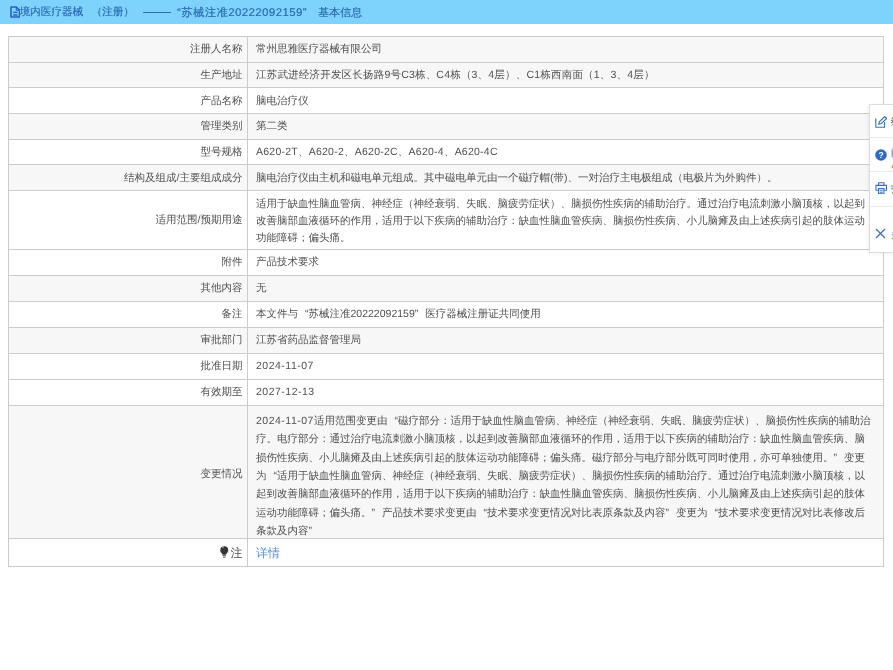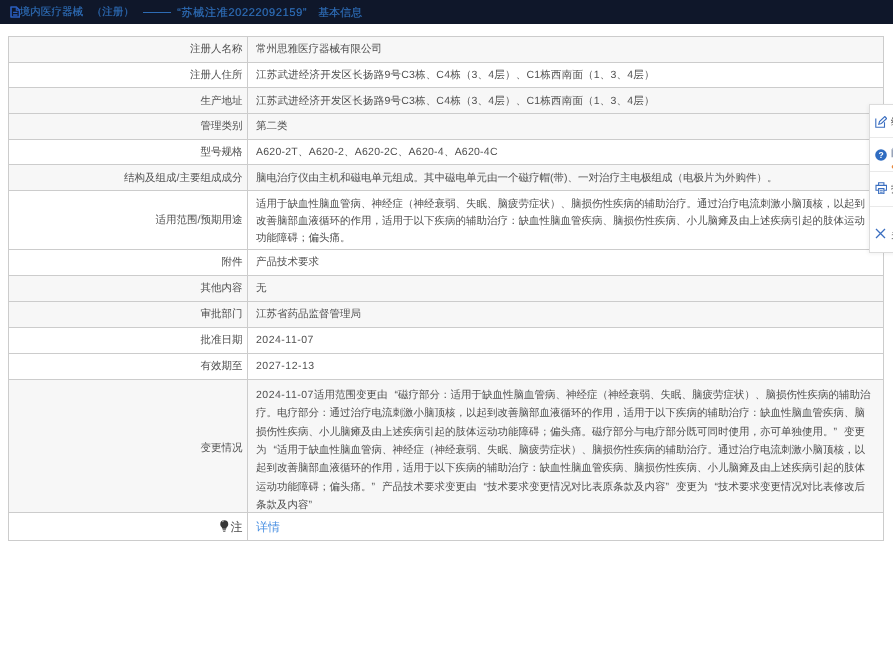--- a/index.html
+++ b/index.html
@@ -1,17 +1,17 @@
 <!DOCTYPE html>
 <html><head>
 <meta charset="utf-8">
 <style>
 html,body{margin:0;padding:0;background:#fff;}
 body{font-family:"Liberation Sans",sans-serif;font-size:10.5px;color:#4f4f4f;width:893px;height:670px;overflow:hidden;position:relative;text-rendering:geometricPrecision;}
-.topbar{position:absolute;left:0;top:0;width:893px;height:24px;background:#0f172a;}
+.topbar{position:absolute;left:0;top:0;width:893px;height:24px;background:#7dd3fc;}
 .tseg{position:absolute;white-space:nowrap;color:#2d6bb4;text-shadow:0.4px 0 0 rgba(45,107,180,0.55);}
 .dash{position:absolute;left:143px;top:11.5px;width:28px;height:1.4px;background:#2d6bb4;}
 table{position:absolute;left:8px;top:36px;width:876px;border-collapse:collapse;table-layout:fixed;border:1px solid #a8a8a8;}
 td{border:1px solid #cccccc;line-height:17.7px;vertical-align:middle;padding:0 10px 0 8px;}
 td.l{width:229.5px;text-align:right;padding:0 4.5px 0 4px;}
 tr.a{background:#fff;}
 tr.b{background:#f7f7f7;}
 tr.s td{height:23.4px;padding-top:1.3px;}
 tr.s2 td{height:23.68px;padding-top:1.3px;}
 tr.r9 td{height:55.9px;padding-top:1.9px;line-height:17.15px;}
@@ -40,27 +40,27 @@
 <div class="dash"></div>
 <div class="tseg" style="left:177px;top:5.6px;font-size:11.2px;letter-spacing:0.55px;">“苏械注准20222092159”</div>
 <div class="tseg" style="left:318px;top:6px;font-size:11px;">基本信息</div>
 </div>
 <table>
 <tbody>
 <tr class="b s">
         <td class="l">注册人名称</td>
         <td>常州思雅医疗器械有限公司</td>
       </tr>
-<tr class="a s">
-        <td class="l">注册人住所</td>
-        <td style="letter-spacing:0.2px">江苏武进经济开发区长扬路9号C3栋、C4栋（3、4层）、C1栋西南面（1、3、4层）</td>
-      </tr>
 <tr class="b s">
         <td class="l">生产地址</td>
         <td style="letter-spacing:0.2px">江苏武进经济开发区长扬路9号C3栋、C4栋（3、4层）、C1栋西南面（1、3、4层）</td>
+      </tr>
+<tr class="a s">
+        <td class="l">产品名称</td>
+        <td>脑电治疗仪</td>
       </tr>
 <tr class="b s">
         <td class="l">管理类别</td>
         <td>第二类</td>
       </tr>
 <tr class="a s">
         <td class="l">型号规格</td>
         <td style="letter-spacing:0.24px">A620-2T、A620-2、A620-2C、A620-4、A620-4C</td>
       </tr>
 <tr class="b s">
@@ -73,20 +73,24 @@
           <div style="margin:0.8px 0 -0.8px">适用于缺血性脑血管病、神经症（神经衰弱、失眠、脑疲劳症状）、脑损伤性疾病的辅助治疗。通过治疗电流刺激小脑顶核，以起到改善脑部血液循环的作用，适用于以下疾病的辅助治疗：缺血性脑血管疾病、脑损伤性疾病、小儿脑瘫及由上述疾病引起的肢体运动功能障碍；偏头痛。</div>
         </td>
       </tr>
 <tr class="a s2">
         <td class="l">附件</td>
         <td>产品技术要求</td>
       </tr>
 <tr class="b s2">
         <td class="l">其他内容</td>
         <td>无</td>
+      </tr>
+<tr class="a s2">
+        <td class="l">备注</td>
+        <td>本文件与<span class="qo">“</span>苏械注准20222092159<span class="qc">”</span>医疗器械注册证共同使用</td>
       </tr>
 <tr class="b s2">
         <td class="l">审批部门</td>
         <td>江苏省药品监督管理局</td>
       </tr>
 <tr class="a s2">
         <td class="l">批准日期</td>
         <td style="letter-spacing:0.5px">2024-11-07</td>
       </tr>
 <tr class="a s2">

